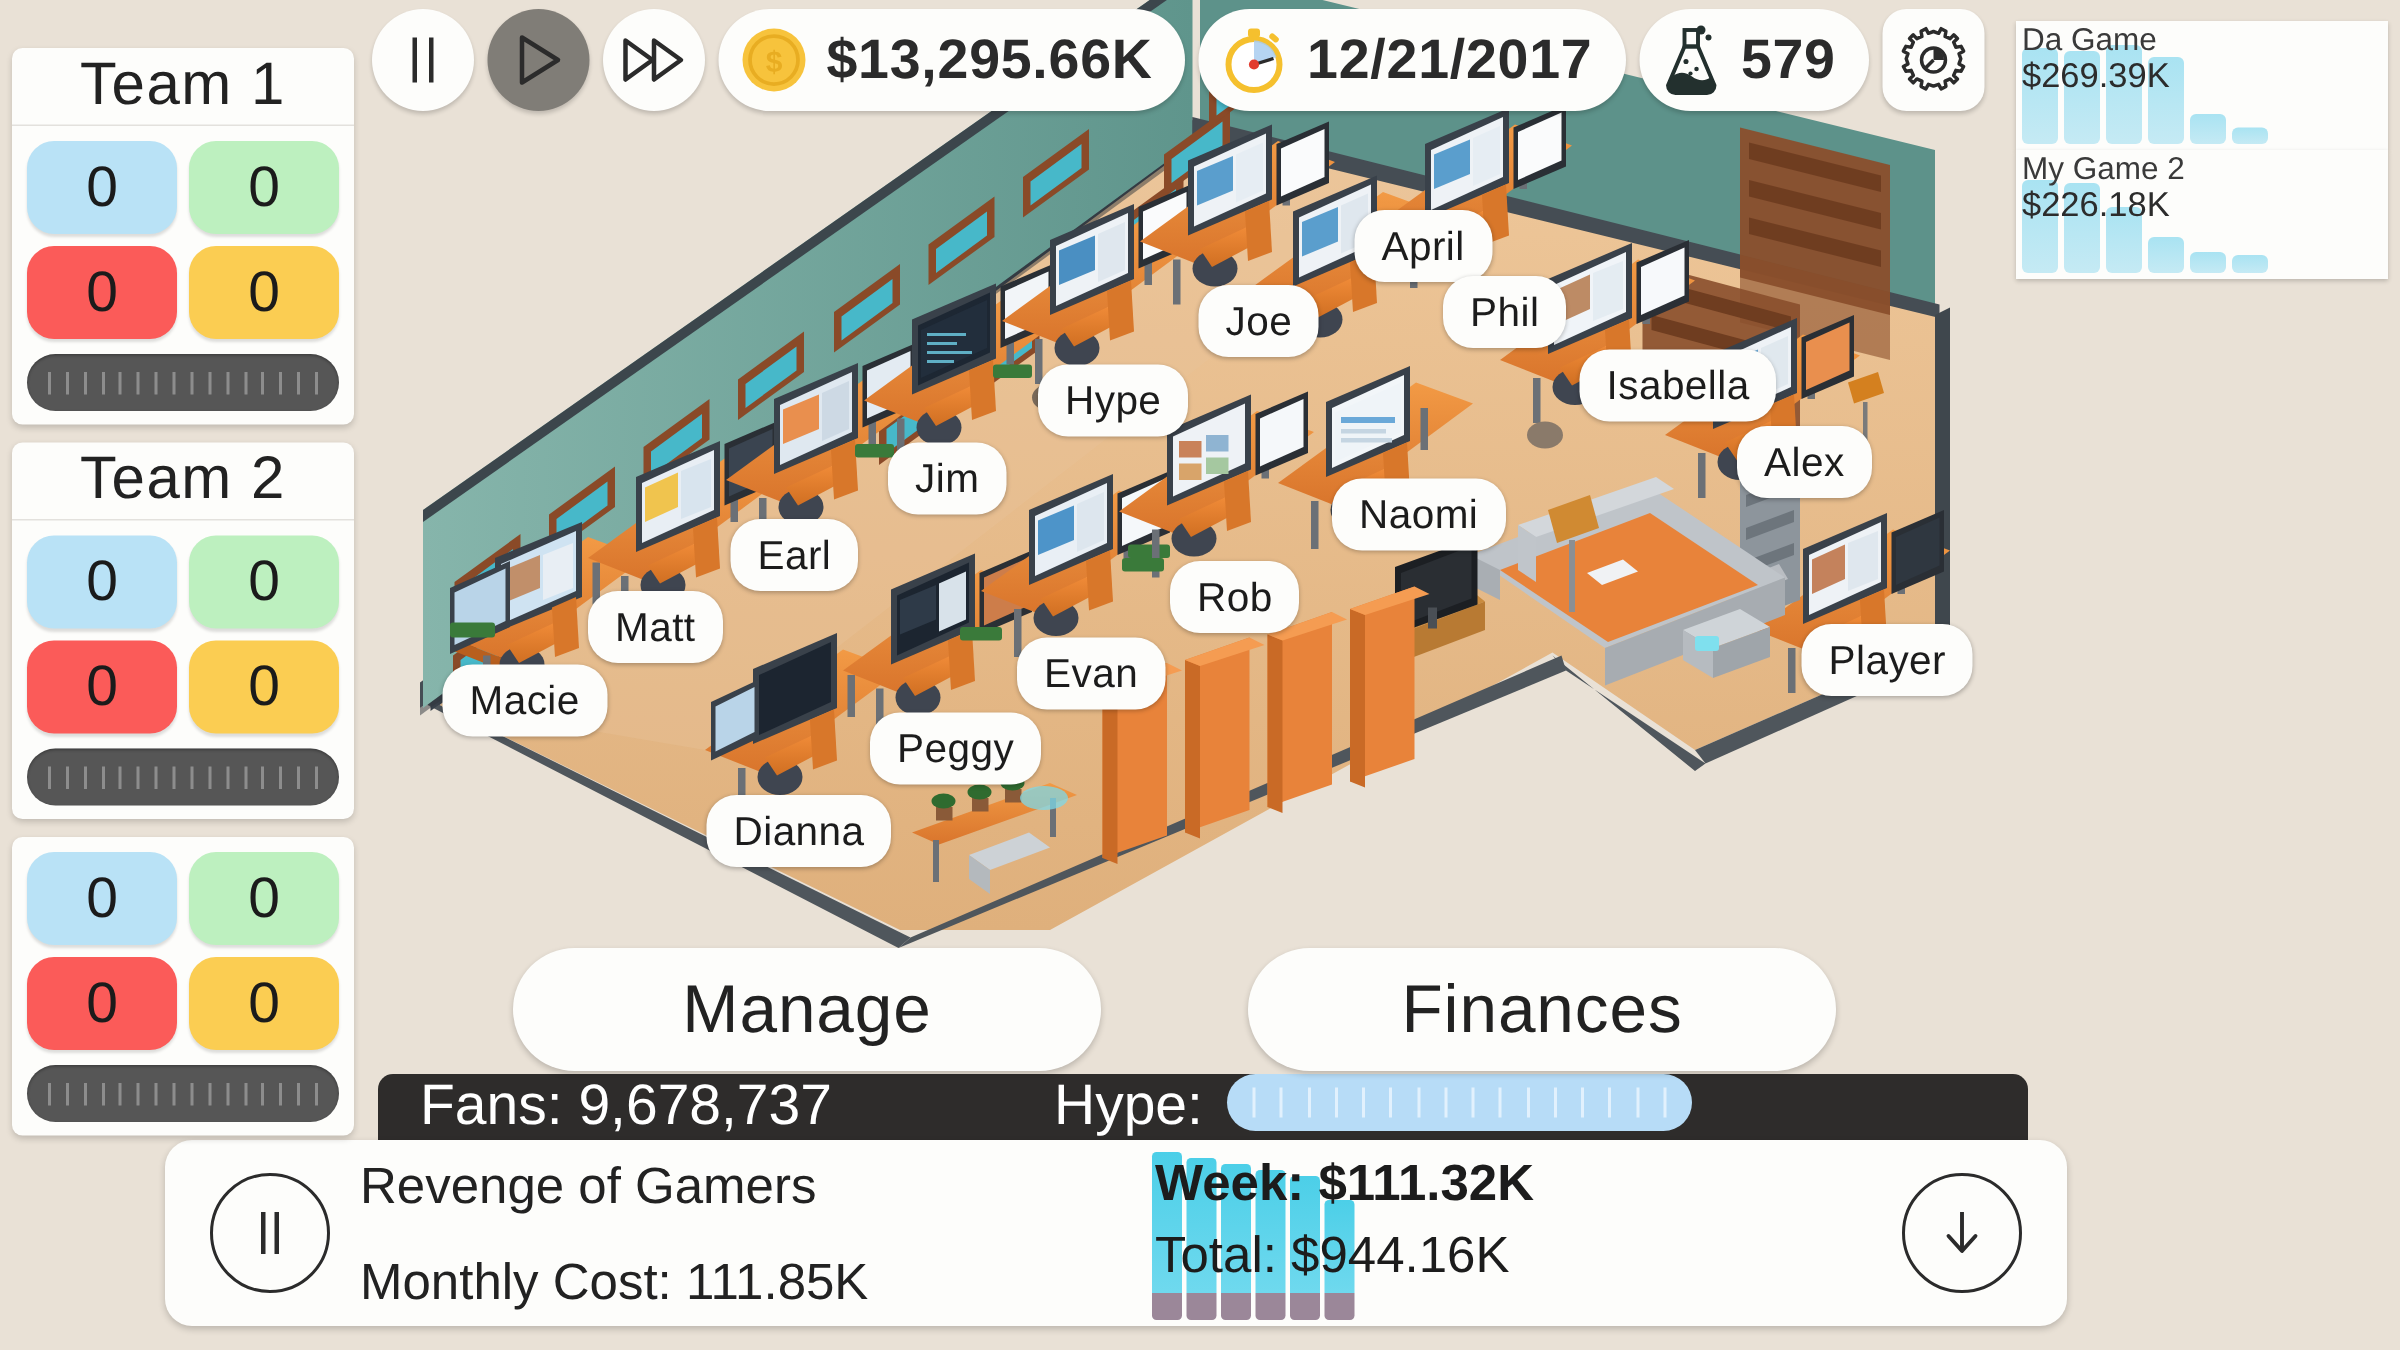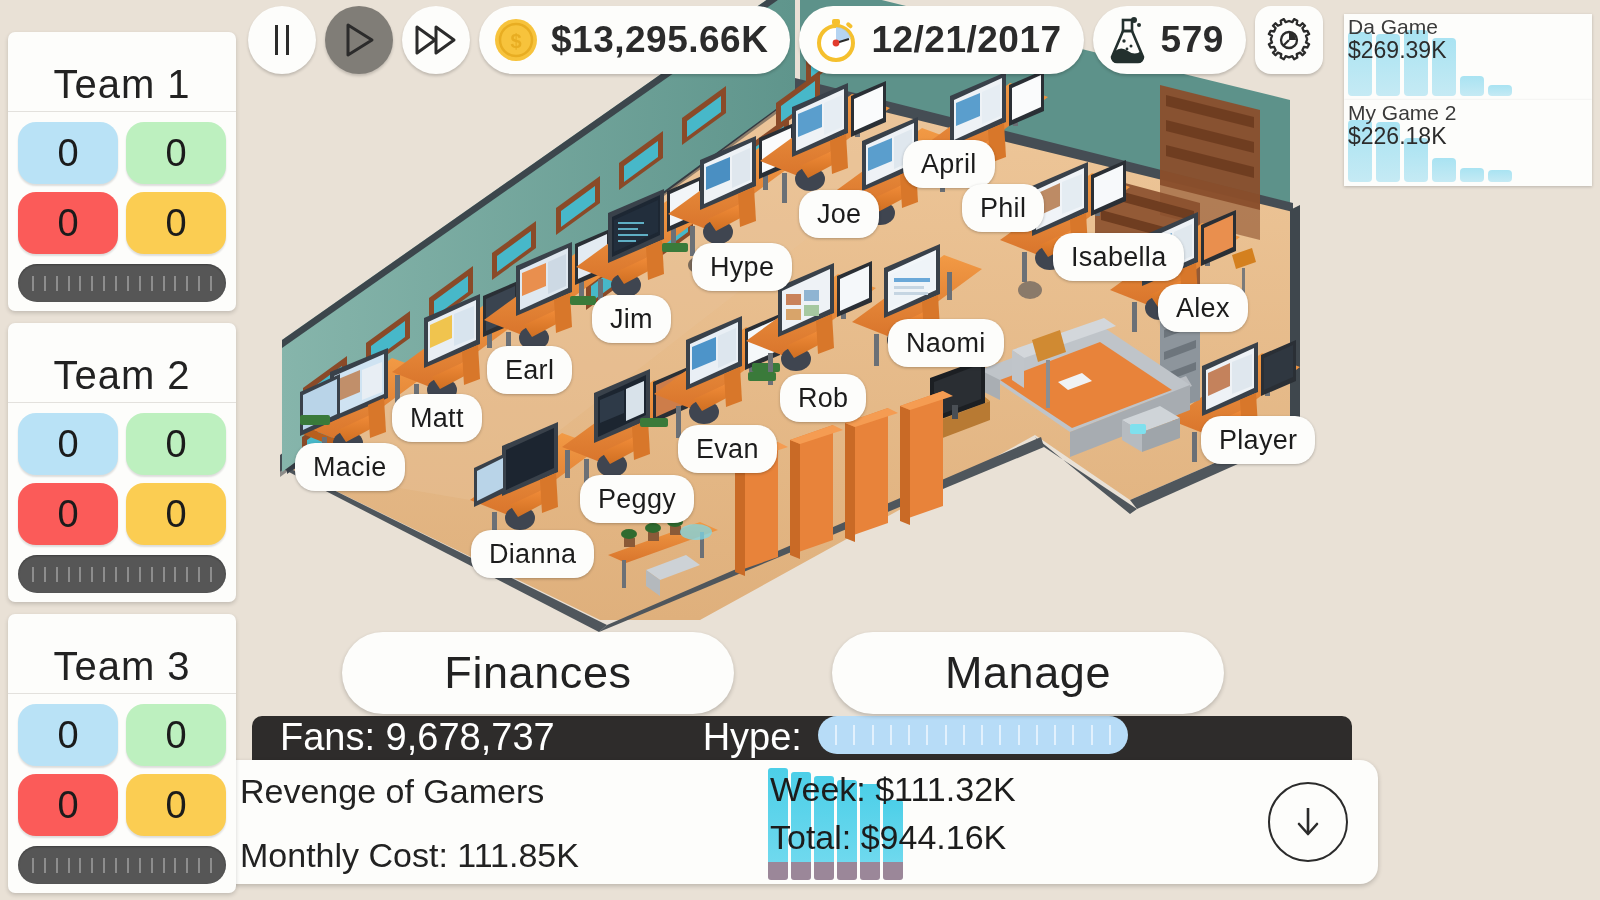--- a/index.html
+++ b/index.html
@@ -61,21 +61,20 @@
     margin-bottom: 12px;
     padding: 0 0 9px 0;
     overflow: hidden;
   }
   .team-title {
     font-size: 40px; text-align: center; color: #222;
     font-weight: 300; letter-spacing: 1px;
     padding: 2px 0 4px 0;
     border-bottom: 1px solid #e3e1dd;
     font-family: "Liberation Sans", sans-serif;
-    margin-top: 28px;
   }
   .stat-grid {
     display: grid; grid-template-columns: 1fr 1fr;
     gap: 8px; padding: 10px 10px 4px 10px;
   }
   .stat {
     height: 62px; border-radius: 18px;
     display: flex; align-items: center; justify-content: center;
     font-size: 38px; color: #1b1b1b; font-weight: 300;
     box-shadow: 0 2px 2px rgba(0,0,0,.13);
@@ -146,21 +145,21 @@
     display:flex; align-items:center; justify-content:center;
   }
   .proj-down {
     position: absolute; right: 30px; top: 22px;
     width: 80px; height: 80px; border-radius: 50%;
     border: 2.5px solid #2b2b2b;
     display:flex; align-items:center; justify-content:center;
   }
   .proj-title { position:absolute; left: 130px; top: 12px; font-size: 34px; color: #222; font-weight: 300; }
   .proj-cost  { position:absolute; left: 130px; top: 76px; font-size: 34px; color: #222; font-weight: 300; }
-  .proj-week  { position:absolute; left: 660px; top: 10px; font-size: 34px; color: #1c1c1c; font-weight: 400; }
+  .proj-week  { position:absolute; left: 660px; top: 10px; font-size: 34px; color: #1c1c1c; font-weight: 700; }
   .proj-total { position:absolute; left: 660px; top: 58px; font-size: 34px; color: #1c1c1c; font-weight: 300; }
   .sales-chart {
     position: absolute; left: 658px; top: 4px;
     display: flex; align-items: flex-end; gap: 3px; height: 116px;
   }
   .sales-chart .bar { width: 20px; display:flex; flex-direction: column; justify-content: flex-end; }
   .sales-chart .bar .top { background: linear-gradient(to bottom,#4ccfe8,#6fd9ee); border-radius: 3px 3px 0 0; }
   .sales-chart .bar .base { background: #9b8799; height: 18px; border-radius: 0 0 3px 3px; }
 
   
@@ -799,21 +798,20 @@
             <i></i>
             <i></i>
             <i></i>
             <i></i>
             <i></i>
           </div>
       </div>
     </div>
 
     <div class="team-card">
-      <div class="team-title">Team 3</div>
       <div class="stat-grid">
         <div class="stat" style="background:#b9e2f6">
             <span>0</span>
           </div>
         <div class="stat" style="background:#bdf0bf">
             <span>0</span>
           </div>
         <div class="stat" style="background:#fb5b59">
             <span>0</span>
           </div>
@@ -872,24 +870,24 @@
       </div>
       <div class="game-text">
         <div class="game-name">My Game 2</div>
         <div class="game-rev">$226.18K</div>
       </div>
     </div>
   </div>
 
   <div class="action-row">
     <div class="action-btn">
+        <span>Manage</span>
+      </div>
+    <div class="action-btn">
         <span>Finances</span>
-      </div>
-    <div class="action-btn">
-        <span>Manage</span>
       </div>
   </div>
 
   <div class="fanbar">
     <span class="fans">Fans: 9,678,737</span>
     <span class="hype-label">Hype:</span>
     <div class="hype-track">
       <div class="ticks">
           <i></i>
           <i></i>

